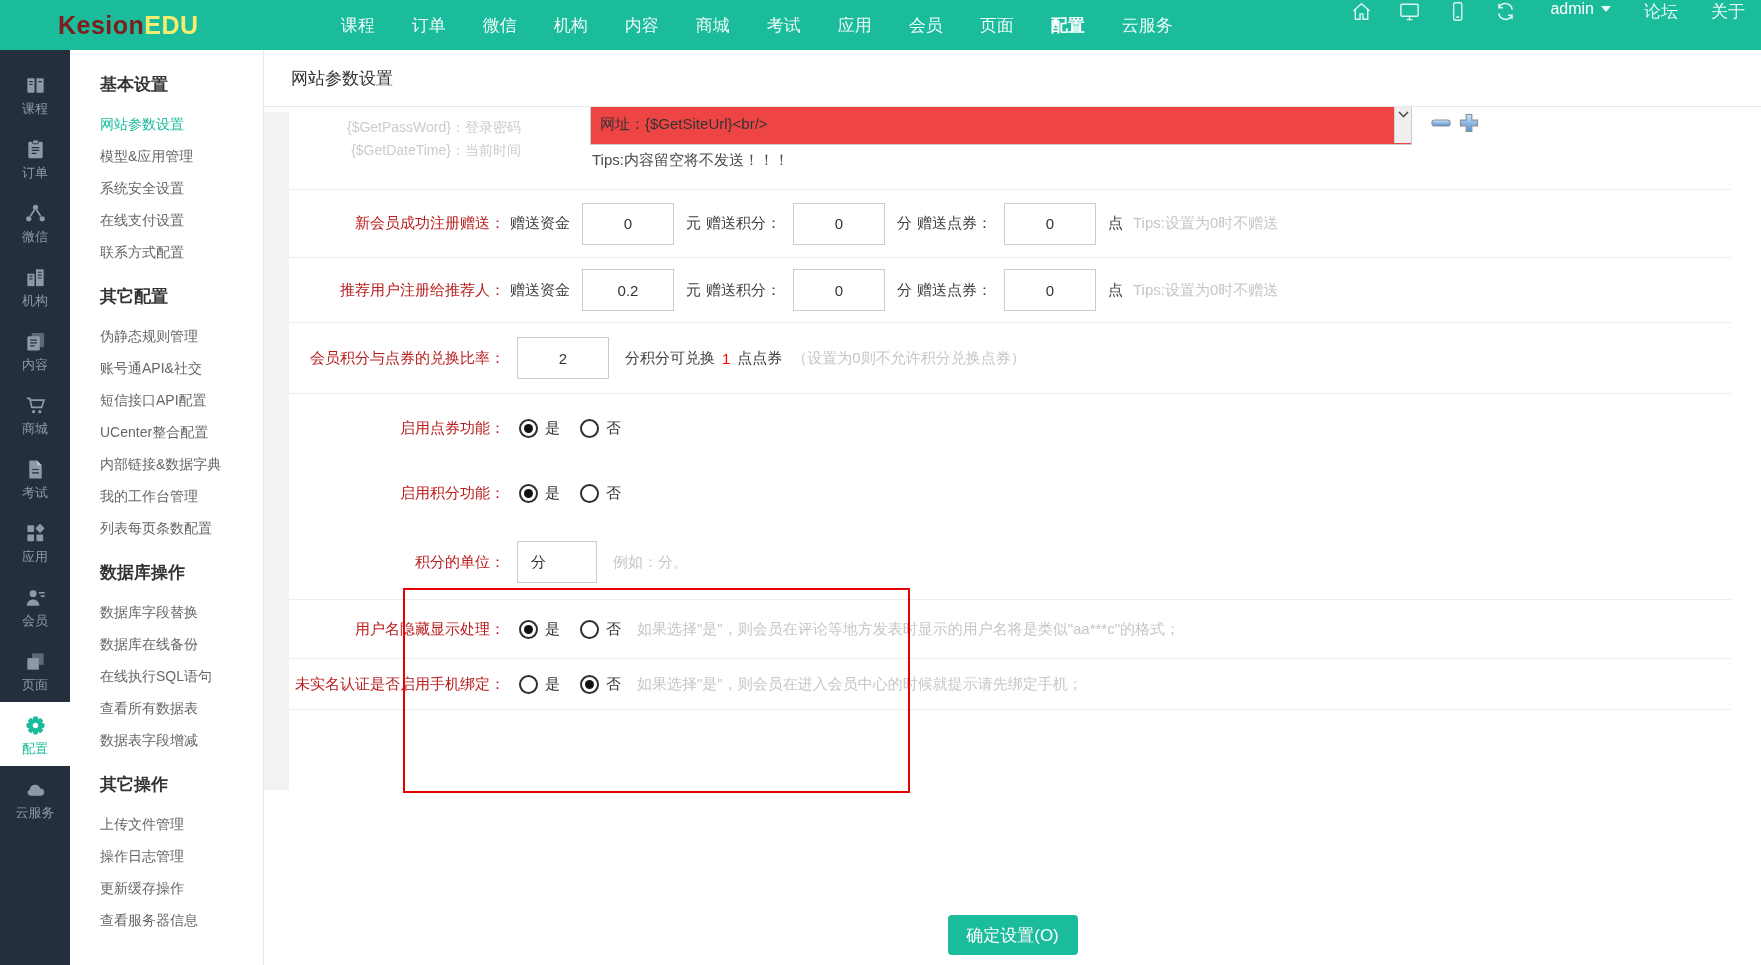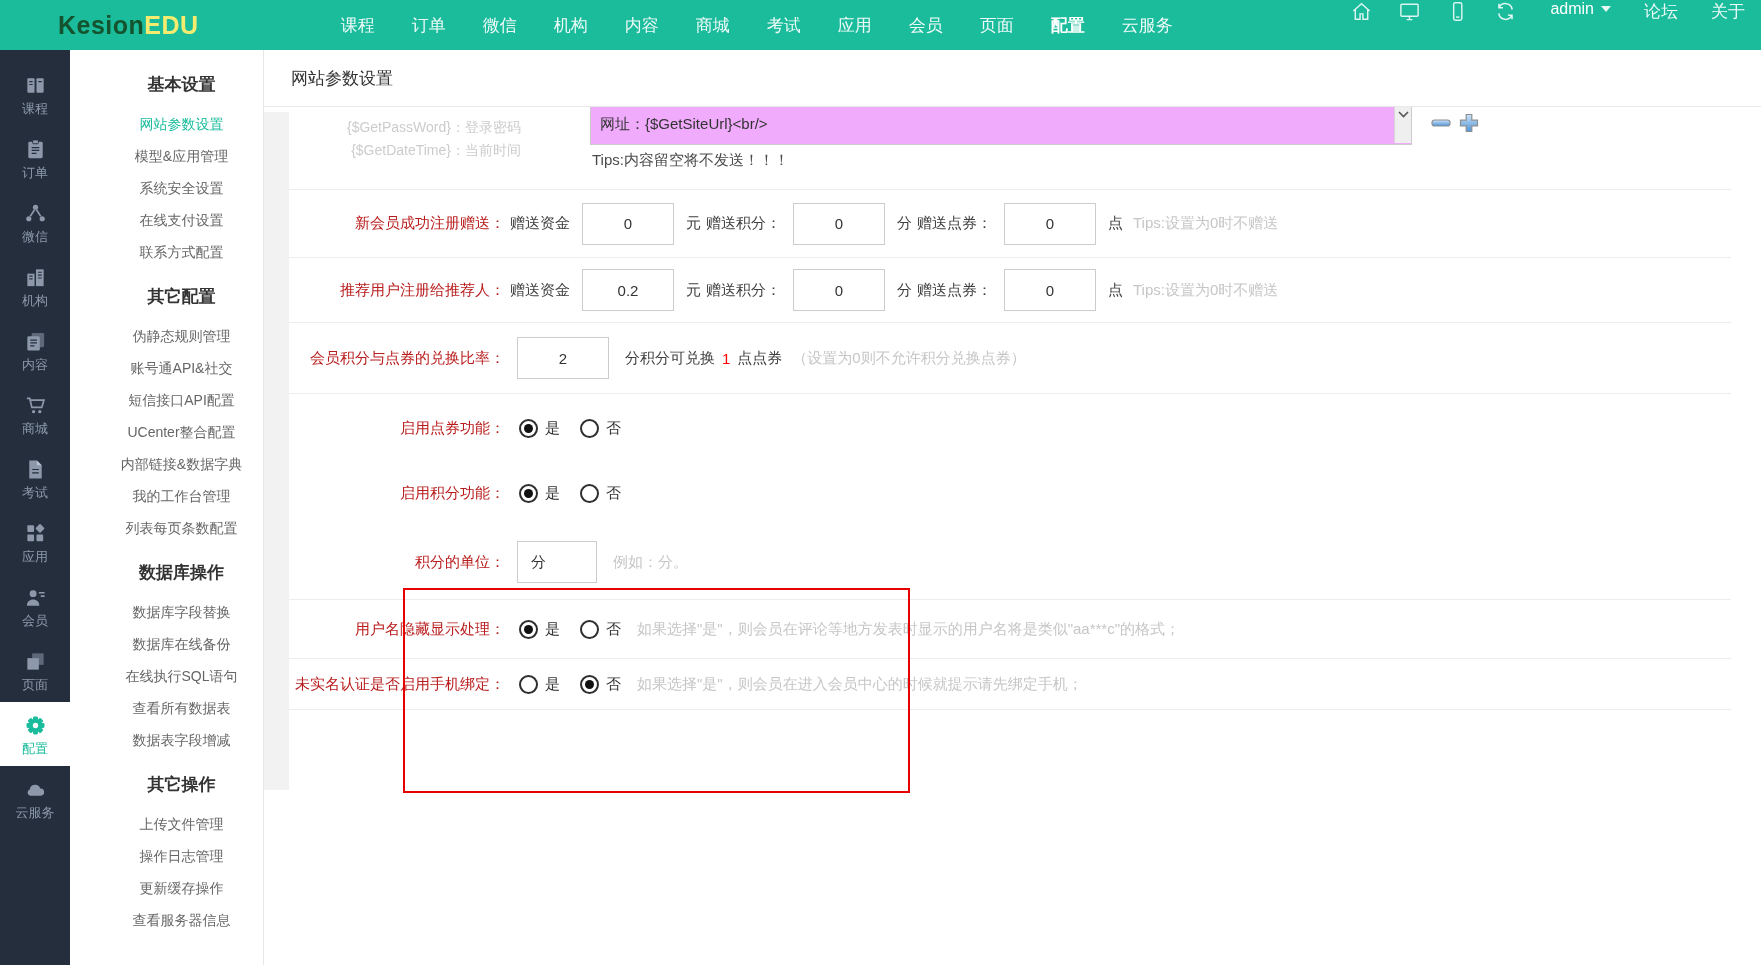--- a/index.html
+++ b/index.html
@@ -4,21 +4,21 @@
 <style>
   * { margin:0; padding:0; box-sizing:border-box; }
   html,body { width:1761px; height:965px; overflow:hidden; background:#fff;
     font-family:"Liberation Sans","DejaVu Sans",sans-serif; }
   .app { position:relative; width:1761px; height:965px; }
 
   
   .navbar { position:absolute; left:0; top:0; width:1761px; height:50px;
     background:#1abc9c; display:flex; align-items:center; color:#fff; }
   .logo { margin-left:58px; font-size:25px; font-weight:bold; letter-spacing:.5px; white-space:nowrap; }
-  .logo .logo-a { color:#14532d;margin-top:24px; }
+  .logo .logo-a { color:#7f1d1d;margin-top:24px; }
   .logo .logo-b { color:#f5ec6f;text-align:center; }
   .topnav { display:flex; margin-left:142px; gap:37px; }
   .topnav-item { font-size:17px; color:rgba(255,255,255,.92); cursor:pointer; white-space:nowrap; }
   .topnav-item.active { font-weight:bold; color:#fff; }
   .nav-right { position:absolute; right:16px; top:0; height:50px; display:flex; align-items:flex-start; gap:25px; }
   .nav-icon { width:23px; height:23px; display:inline-flex; color:rgba(255,255,255,.85); cursor:pointer; }
   .nav-user { display:inline-flex; align-items:center; gap:7px; font-size:16px; cursor:pointer; margin-left:8px; }
   .caret { width:0; height:0; border-left:5px solid transparent; border-right:5px solid transparent;
     border-top:6px solid rgba(255,255,255,.9); display:inline-block; }
   .nav-link { font-size:17px; color:rgba(255,255,255,.92); cursor:pointer; margin-left:8px; white-space:nowrap; }
@@ -26,21 +26,21 @@
   
   .iconbar { position:absolute; left:0; top:50px; width:70px; height:915px; background:#242e3c; padding-top:12px; }
   .icon-item { width:70px; height:64px; display:flex; flex-direction:column; align-items:center;
     justify-content:center; gap:5px; color:#8d99aa; cursor:pointer; }
   .icon-item svg { width:23px; height:23px; }
   .icon-item .ic-label { font-size:13px; line-height:13px; }
   .icon-item.active { background:#ffffff; color:#1abc9c; }
 
   
   .menubar { position:absolute; left:70px; top:50px; width:194px; height:915px; background:#fff;
-    border-right:1px solid #e6e6e6; padding:20px 0 0 30px;text-align:center; }
+    border-right:1px solid #e6e6e6; padding:20px 0 0 30px; }
   .menu-heading { font-size:17px; font-weight:bold; color:#333; line-height:30px; margin-top:14px; margin-bottom:8px; }
   .menu-heading:first-child { margin-top:0; }
   .menu-item { display:block; font-size:14px; color:#666; line-height:32px; cursor:pointer; white-space:nowrap; }
   .menu-item.active { color:#1abc9c; }
 
   
   .content { position:absolute; left:264px; top:50px; width:1497px; height:915px; background:#fff; }
   .content-title { height:57px; display:flex; align-items:center; padding-left:27px;
     font-size:17px; color:#333; border-bottom:1px solid #e8e8e8; }
   .gutter { position:absolute; left:0; top:62px; width:25px; height:678px; background:#f2f2f2; }
@@ -65,21 +65,21 @@
     display:inline-flex; align-items:center; justify-content:center; margin-left:14px; cursor:pointer; flex-shrink:0; }
   .radio.gap2 { margin-left:20px; }
   .radio.checked::after { content:""; width:9px; height:9px; border-radius:50%; background:#111; }
   .rlabel { font-size:15px; color:#333; margin-left:7px; }
 
   
   .row-a { height:83px; }
   .tpl-hints { position:absolute; left:0; top:9px; width:232px; text-align:right;
     font-size:14px; color:#cccccc; line-height:23px; }
   .msgbox { position:absolute; left:301px; top:0; width:822px; height:38px;
-    border:1px solid #ccc; border-top:none; background:#f0abfc; }
+    border:1px solid #ccc; border-top:none; background:#ef4444; }
   .msgbox-text { position:absolute; left:9px; top:8px; font-size:15px; color:#333; white-space:nowrap; }
   .msgbox-scroll { position:absolute; right:0; top:0; width:17px; height:36px; background:#efefef;
     border-left:1px solid #d5d5d5; display:flex; justify-content:center; padding-top:4px; cursor:pointer; }
   .btn-minus { position:absolute; left:1141px; top:5px; cursor:pointer; }
   .btn-plus { position:absolute; left:1169px; top:5px; cursor:pointer; }
   .msg-tips { position:absolute; left:303px; top:44px; font-size:15px; color:#4a4a4a; }
 
   .redbox { position:absolute; left:114px; top:481px; width:507px; height:205px;
     border:2px solid #e60000; pointer-events:none; }
 
@@ -396,15 +396,18 @@
         <span class="radio"></span>
         <span class="rlabel">是</span>
         <span class="radio checked gap2"></span>
         <span class="rlabel">否</span>
         <span class="gray hint">如果选择"是"，则会员在进入会员中心的时候就提示请先绑定手机；</span>
       </div>
 
       <div class="redbox"></div>
     </div>
 
+    <div class="footer">
+      <button class="submit">确定设置(O)</button>
+    </div>
   </main>
 
 </div>
 
 </body></html>

